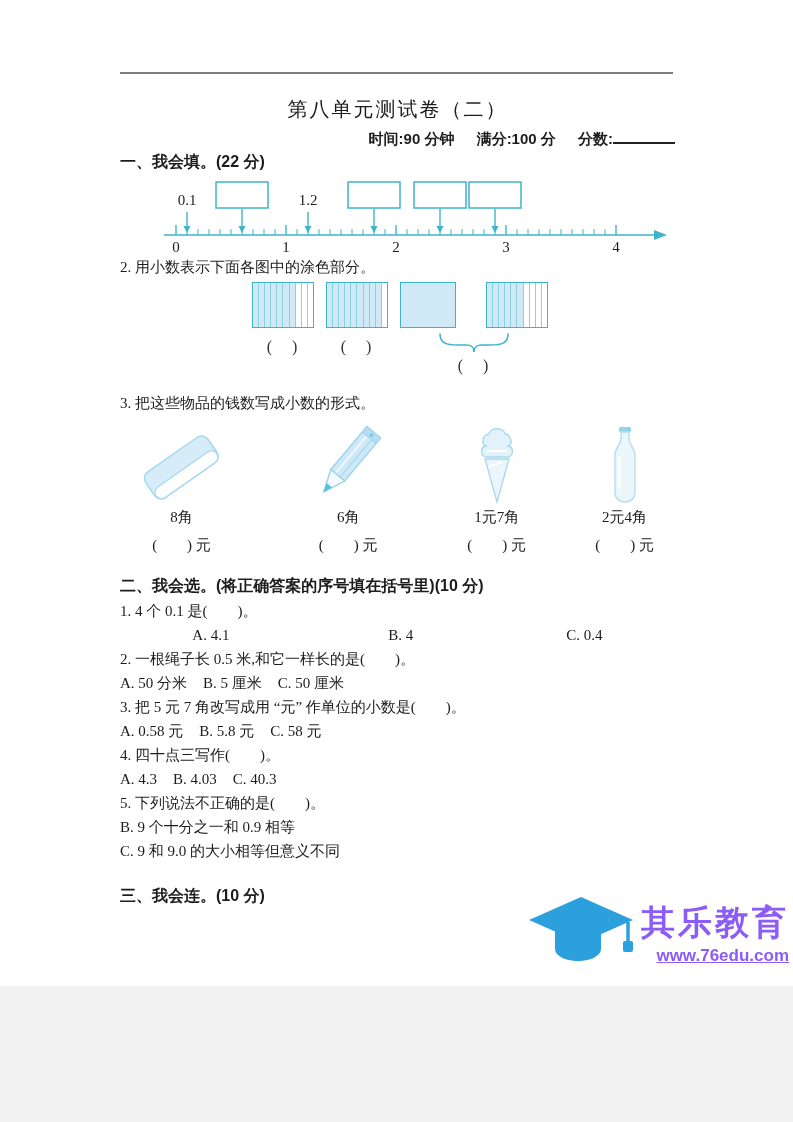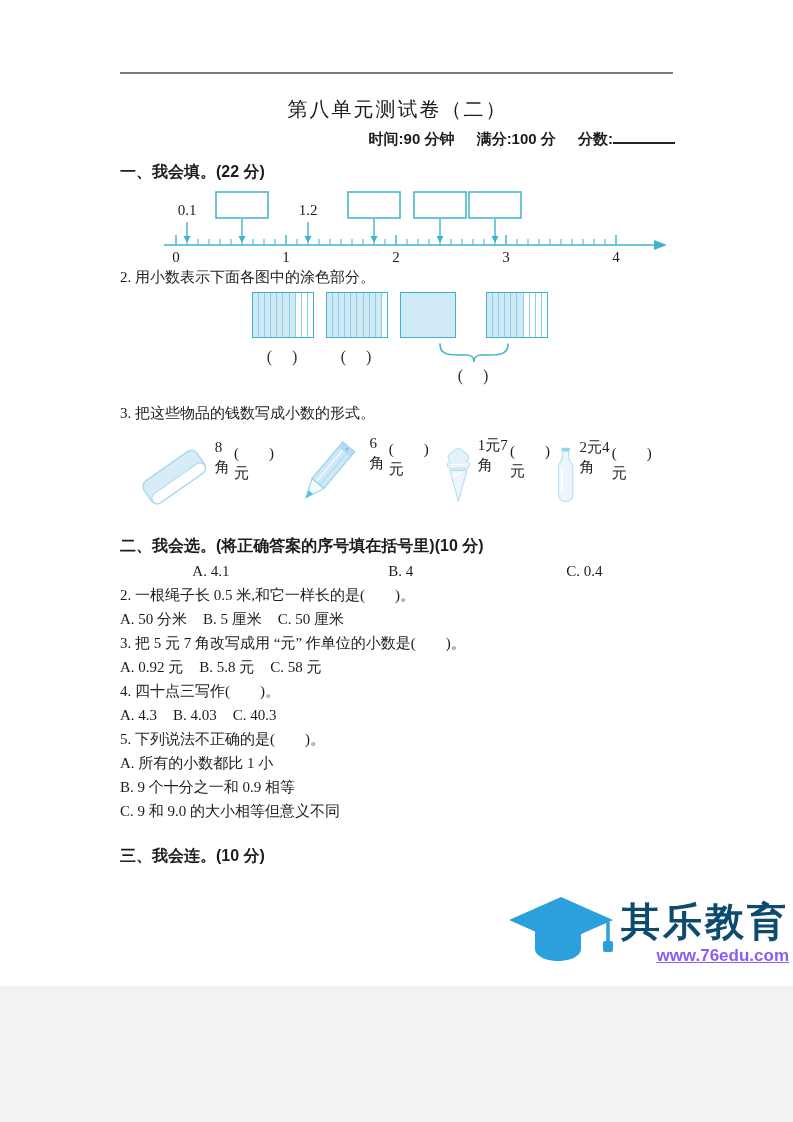--- a/index.html
+++ b/index.html
@@ -8,21 +8,21 @@
         font-family:"Liberation Serif","DejaVu Serif",serif;color:#1c1c1c;}
   .top-rule{position:absolute;left:120px;top:72px;width:553px;height:2px;background:#7d7d7d;}
   .content{position:absolute;left:120px;top:94px;width:555px;}
   .title{font-size:20px;line-height:30px;text-align:center;letter-spacing:2px;}
   .info{margin-top:4px;text-align:right;font-size:15px;font-weight:bold;
         font-family:"Liberation Sans","DejaVu Sans",sans-serif;}
   .info .gap{margin-left:18px;}
   .score-line{display:inline-block;width:62px;height:14px;border-bottom:2px solid #222;}
   .sec-h{font-size:16px;font-weight:bold;line-height:26px;
          font-family:"Liberation Sans","DejaVu Sans",sans-serif;}
-  .sec1-h{margin-top:10px;}
+  .sec1-h{margin-top:0;}
   .line{font-size:15px;line-height:24px;}
   .inline-box{display:inline-block;width:36px;height:20px;border:1.2px solid #3fb3c9;
               vertical-align:-5px;margin:0 6px;background:#fff;}
   #nl{display:block;margin:2px 0 0 42px;}
   
   .q2-row{display:flex;align-items:flex-start;margin:3px 0 0 132px;}
   .q2-col{margin-right:12px;}
   .fig{width:62px;height:46px;border:1.6px solid #3fb3c9;box-sizing:border-box;
        display:flex;background:#fff;}
   .fig.solid{background:#cfe9f6;}
@@ -31,37 +31,37 @@
   .fig .cell.shaded{background:#cfe9f6;}
   .paren{text-align:center;font-size:16px;color:#333;margin-top:9px;letter-spacing:2px;}
   .q2-group{display:flex;flex-direction:column;}
   .q2-grouprow{display:flex;}
   .q2-grouprow .fig:first-child{margin-right:30px;width:56px;}
   .q2-brace{display:block;margin:4px auto 0;}
   .q2-group .paren{margin-top:2px;}
   
   .q3-row{display:flex;justify-content:space-between;align-items:flex-end;
           margin:6px 0 0 14px;width:520px;}
-  .q3-col{display:flex;flex-direction:row;align-items:flex-start;}
+  .q3-col{display:flex;flex-direction:column;align-items:center;}
   .q3-price{font-size:15px;line-height:20px;margin-top:2px;}
   .q3-ans{font-size:15px;line-height:20px;margin-top:8px;}
   
   .sec2-h{margin-top:18px;}
   .mc-q{font-size:15px;line-height:24px;}
   .mc-opts{font-size:15px;line-height:24px;justify-content:center;}
   .mc-opts.spread{display:flex;}
   .mc-opts.spread .mc-opt:nth-child(1){width:196px;}
   .mc-opts.spread .mc-opt:nth-child(2){width:178px;}
   .mc-opts.inline .mc-opt{margin-right:16px;}
   .mc-opts.stacked .mc-opt{display:block;}
   .sec3-h{margin-top:20px;}
   
   .logo{position:absolute;right:4px;bottom:10px;display:flex;align-items:center;}
   .logo-text{margin-left:2px;}
-  .logo-name{color:#0c4a6e;font-size:39px;font-weight:bold;letter-spacing:3px;line-height:44px;
+  .logo-name{color:#8b5cf6;font-size:34px;font-weight:bold;letter-spacing:3px;line-height:44px;
              font-family:"Liberation Sans","DejaVu Sans",sans-serif;}
   .logo-url{color:#8b5cf6;font-size:17px;font-weight:bold;text-align:right;line-height:24px;
             font-family:"Liberation Sans","DejaVu Sans",sans-serif;text-decoration:underline;}
 </style>
 </head>
 <body>
 
 <div class="page">
   <div class="top-rule"></div>
 
@@ -247,34 +247,34 @@
           <line x1="13.5" y1="32" x2="13.5" y2="64" stroke="#ffffff" stroke-width="2.5"></line>
         </svg>
         <div class="q3-price">2元4角</div>
         <div class="q3-ans">(　　) 元</div>
       </div>
     </div>
 
     <div class="sec-h sec2-h">二、我会选。(将正确答案的序号填在括号里)(10 分)</div>
 
     <div id="mc">
+        <div class="mc-q">1. 4 个 0.1 是(　　)。</div>
         <div class="mc-opts spread">
           <span class="mc-opt">A.  4.1</span>
           <span class="mc-opt">B.  4</span>
           <span class="mc-opt">C.  0.4</span>
         </div>
         <div class="mc-q">2. 一根绳子长 0.5 米,和它一样长的是(　　)。</div>
         <div class="mc-opts inline"><span class="mc-opt">A.  50 分米</span><span class="mc-opt">B.  5 厘米</span><span class="mc-opt">C.  50 厘米</span></div>
         <div class="mc-q">3. 把 5 元 7 角改写成用 “元” 作单位的小数是(　　)。</div>
-        <div class="mc-opts inline"><span class="mc-opt">A.  0.92 元</span><span class="mc-opt">B.  5.8 元</span><span class="mc-opt">C.  58 元</span></div>
+        <div class="mc-opts inline"><span class="mc-opt">A.  0.58 元</span><span class="mc-opt">B.  5.8 元</span><span class="mc-opt">C.  58 元</span></div>
         <div class="mc-q">4. 四十点三写作(　　)。</div>
         <div class="mc-opts inline"><span class="mc-opt">A.  4.3</span><span class="mc-opt">B.  4.03</span><span class="mc-opt">C.  40.3</span></div>
         <div class="mc-q">5. 下列说法不正确的是(　　)。</div>
         <div class="mc-opts stacked">
-          <span class="mc-opt">A. 所有的小数都比 1 小</span>
           <span class="mc-opt">B.  9 个十分之一和 0.9 相等</span>
           <span class="mc-opt">C.  9 和 9.0 的大小相等但意义不同</span>
         </div>
       </div>
 
     <div class="sec-h sec3-h">三、我会连。(10 分)</div>
   </div>
 
   <div class="logo">
     <svg width="115" height="85" viewBox="0 0 115 85">

